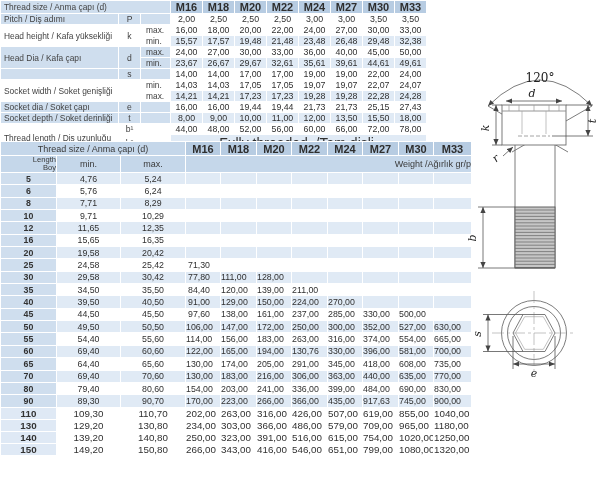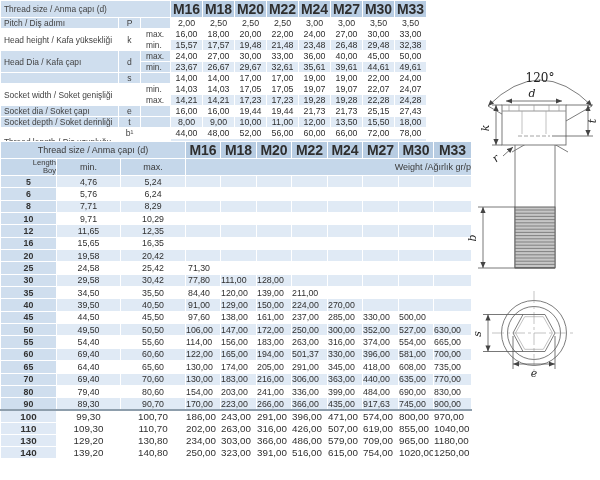--- a/index.html
+++ b/index.html
@@ -10,21 +10,21 @@
 
   
   #t1{position:absolute;left:0;top:0;width:426px}
   #t1 tr{height:10.8px}
   #t1 .lbl{text-align:left;padding-left:3px;font-size:8.4px;color:#424242}
   #t1 .ltr{text-align:center;font-size:8.6px;color:#424242}
   #t1 .sub{text-align:left;padding-left:5px;font-size:8.4px;color:#424242}
   #t1 .val{text-align:center;font-size:8.8px;color:#303030}
   #t1 .note{text-align:center;font-size:14px;color:#303030}
   .bgL{background:#cfdeee}
-  .bgH{background:#b7cce2;font-weight:700;color:#2e2e2e;text-align:center;font-size:14px}
+  .bgH{background:#b7cce2;font-weight:700;color:#2e2e2e;text-align:center;font-size:11px}
   .pale{background:#e0eaf5}
   .corner{font-size:8.6px}
 
   
   #t2{position:absolute;left:0;top:141px;width:470px}
   #t2 .hA{height:14px}
   #t2 .hB{height:17px}
   #t2 .dr{height:12.35px}
   #t2 .br{height:12px}
   .bgT{background:#c5d7ea}
@@ -432,21 +432,21 @@
         <td class="wv ">554,00</td>
         <td class="wv ">665,00</td>
       </tr>
       <tr class="dr">
         <td class="lenc">60</td>
         <td class="mm pale">69,40</td>
         <td class="mm pale">60,60</td>
         <td class="wv pale">122,00</td>
         <td class="wv pale">165,00</td>
         <td class="wv pale">194,00</td>
-        <td class="wv pale">501,37</td>
+        <td class="wv pale">130,76</td>
         <td class="wv pale">330,00</td>
         <td class="wv pale">396,00</td>
         <td class="wv pale">581,00</td>
         <td class="wv pale">700,00</td>
       </tr>
       <tr class="dr">
         <td class="lenc">65</td>
         <td class="mm ">64,40</td>
         <td class="mm ">65,60</td>
         <td class="wv ">130,00</td>
@@ -489,33 +489,20 @@
         <td class="mm pale">89,30</td>
         <td class="mm pale">90,70</td>
         <td class="wv pale">170,00</td>
         <td class="wv pale">223,00</td>
         <td class="wv pale">266,00</td>
         <td class="wv pale">366,00</td>
         <td class="wv pale">435,00</td>
         <td class="wv pale">917,63</td>
         <td class="wv pale">745,00</td>
         <td class="wv pale">900,00</td>
-      </tr>
-      <tr class="br big divtop">
-        <td class="lenc">100</td>
-        <td class="mm ">99,30</td>
-        <td class="mm ">100,70</td>
-        <td class="wv ">186,00</td>
-        <td class="wv ">243,00</td>
-        <td class="wv ">291,00</td>
-        <td class="wv ">396,00</td>
-        <td class="wv ">471,00</td>
-        <td class="wv ">574,00</td>
-        <td class="wv ">800,00</td>
-        <td class="wv ">970,00</td>
       </tr>
       <tr class="br big">
         <td class="lenc">110</td>
         <td class="mm ">109,30</td>
         <td class="mm ">110,70</td>
         <td class="wv ">202,00</td>
         <td class="wv ">263,00</td>
         <td class="wv ">316,00</td>
         <td class="wv ">426,00</td>
         <td class="wv ">507,00</td>
@@ -541,20 +528,33 @@
         <td class="mm ">139,20</td>
         <td class="mm ">140,80</td>
         <td class="wv ">250,00</td>
         <td class="wv ">323,00</td>
         <td class="wv ">391,00</td>
         <td class="wv ">516,00</td>
         <td class="wv ">615,00</td>
         <td class="wv ">754,00</td>
         <td class="wv ">1020,00</td>
         <td class="wv ">1250,00</td>
+      </tr>
+      <tr class="br big">
+        <td class="lenc">150</td>
+        <td class="mm ">149,20</td>
+        <td class="mm ">150,80</td>
+        <td class="wv ">266,00</td>
+        <td class="wv ">343,00</td>
+        <td class="wv ">416,00</td>
+        <td class="wv ">546,00</td>
+        <td class="wv ">651,00</td>
+        <td class="wv ">799,00</td>
+        <td class="wv ">1080,00</td>
+        <td class="wv ">1320,00</td>
       </tr>
     </tbody>
 </table>
 
 <svg id="diag" width="150" height="440" viewBox="0 0 150 440">
   <defs>
     <marker id="ar" markerWidth="7" markerHeight="6" refX="6.4" refY="3" orient="auto-start-reverse" markerUnits="userSpaceOnUse">
       <path d="M0.4,0.4 L6.4,3 L0.4,5.6 z" fill="#444"></path>
     </marker>
   </defs>

